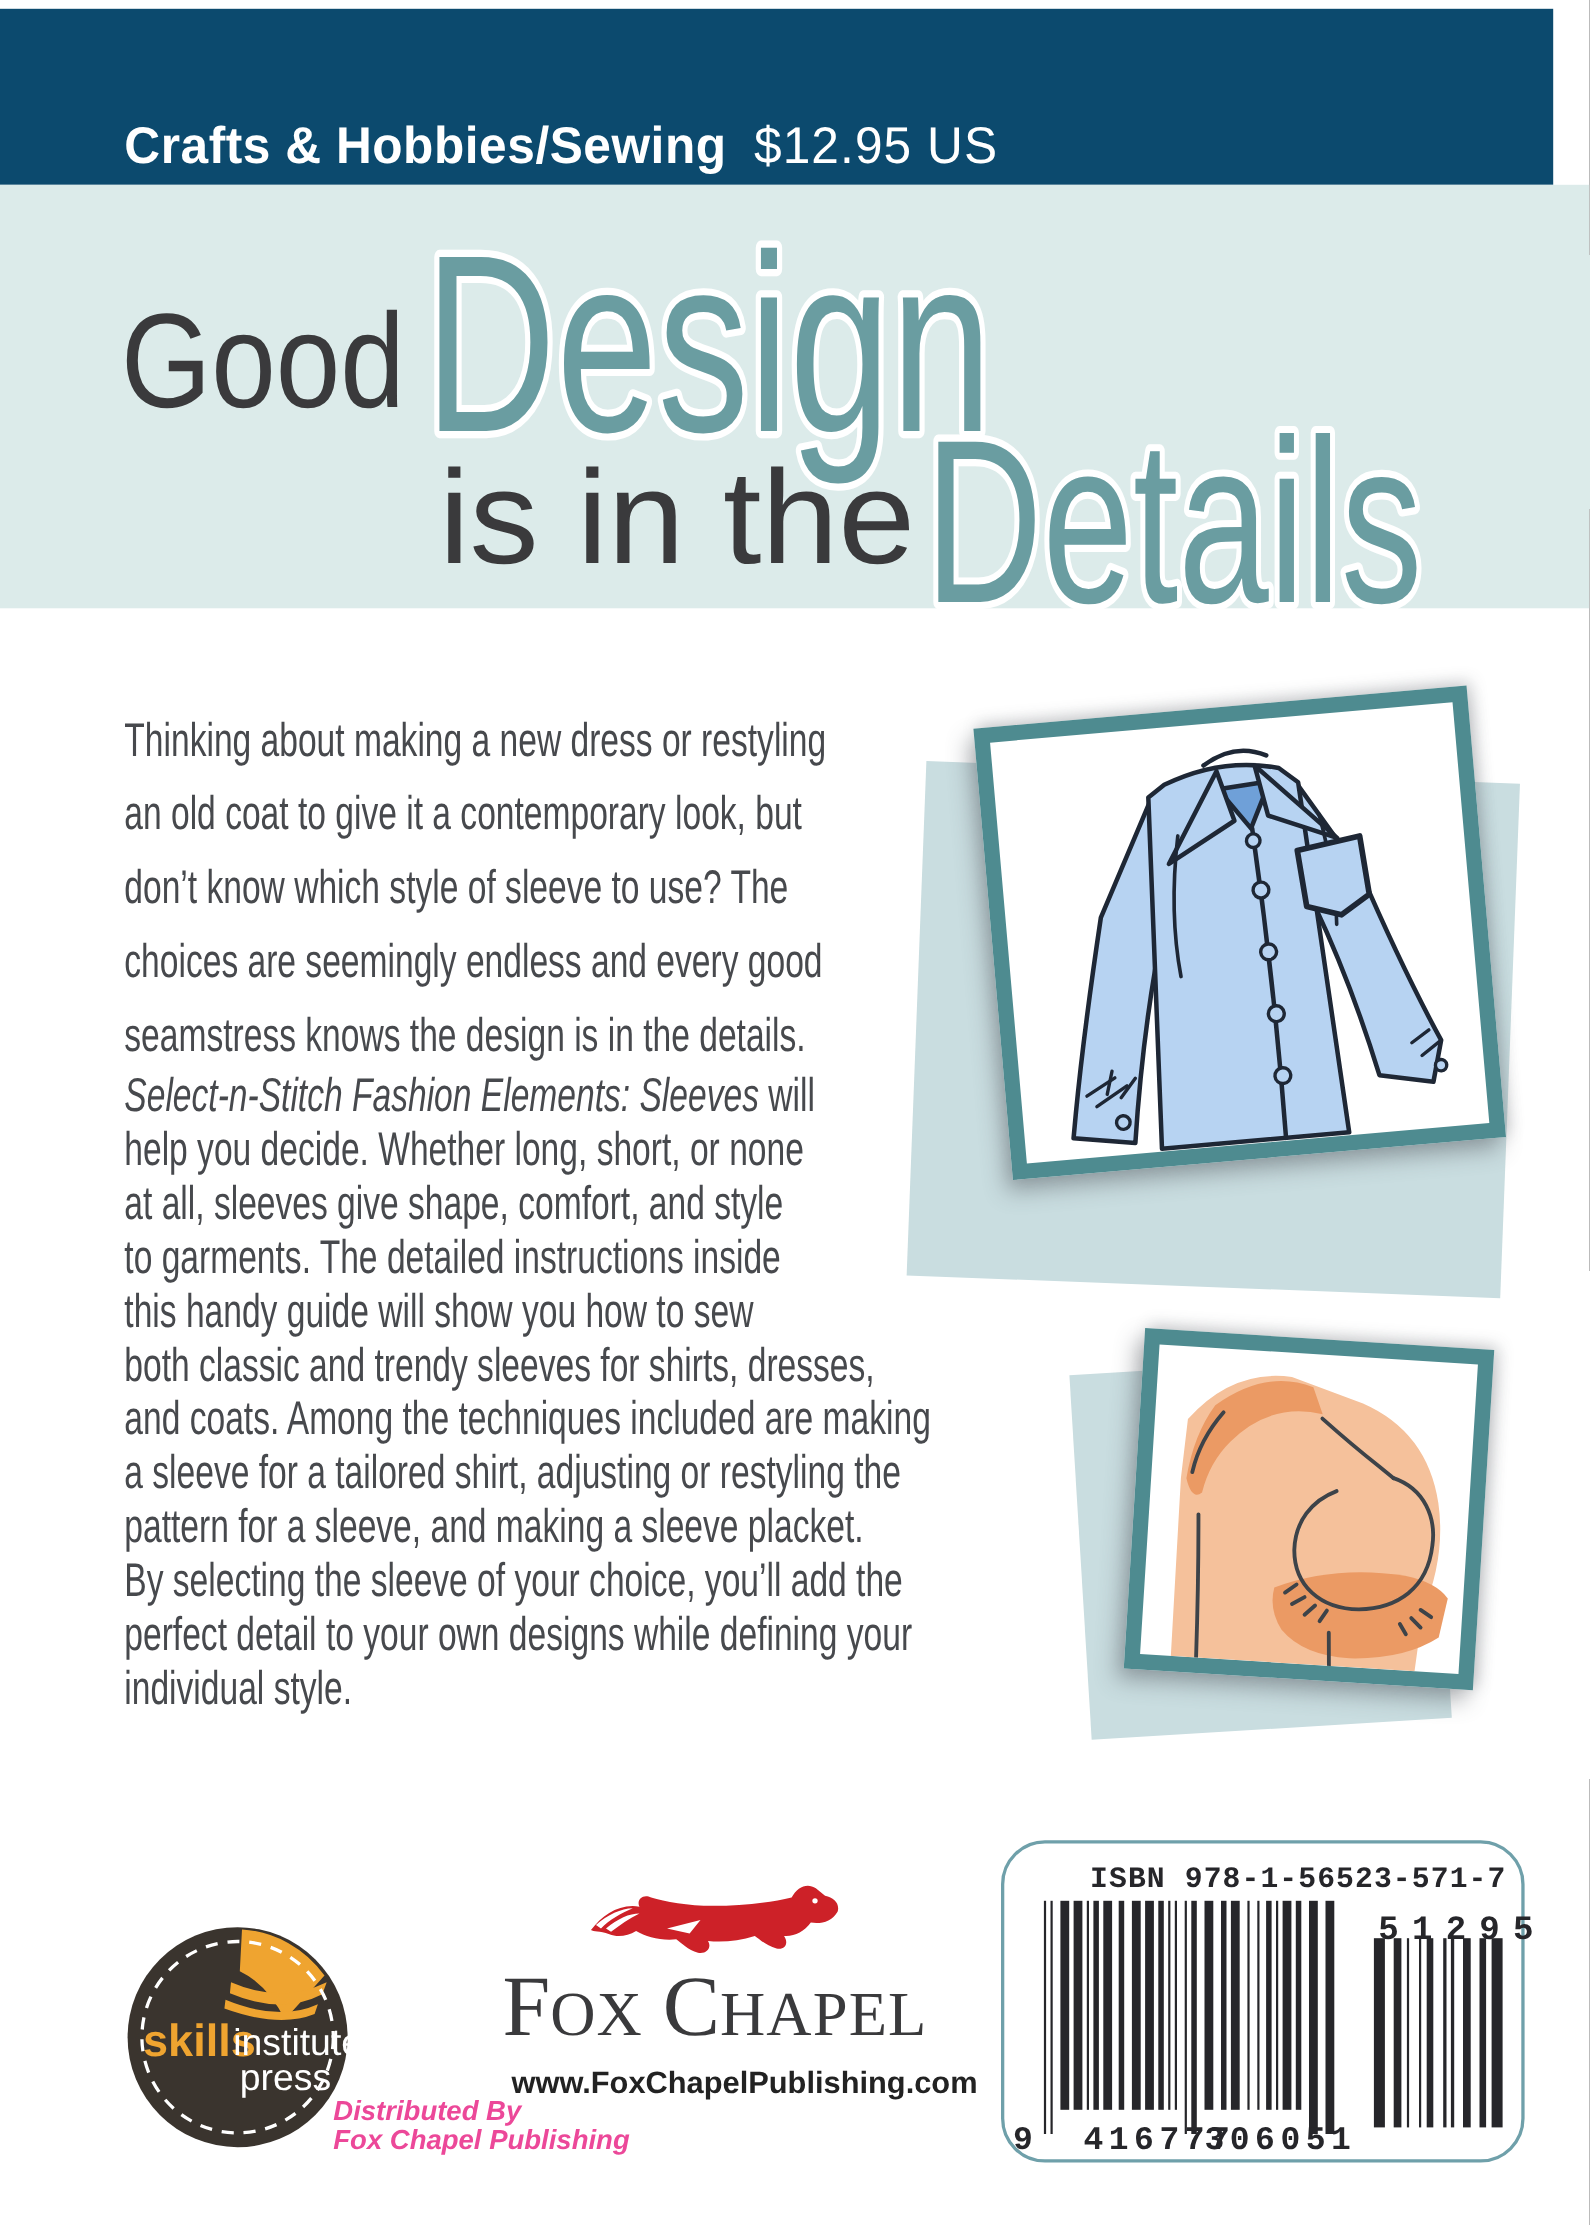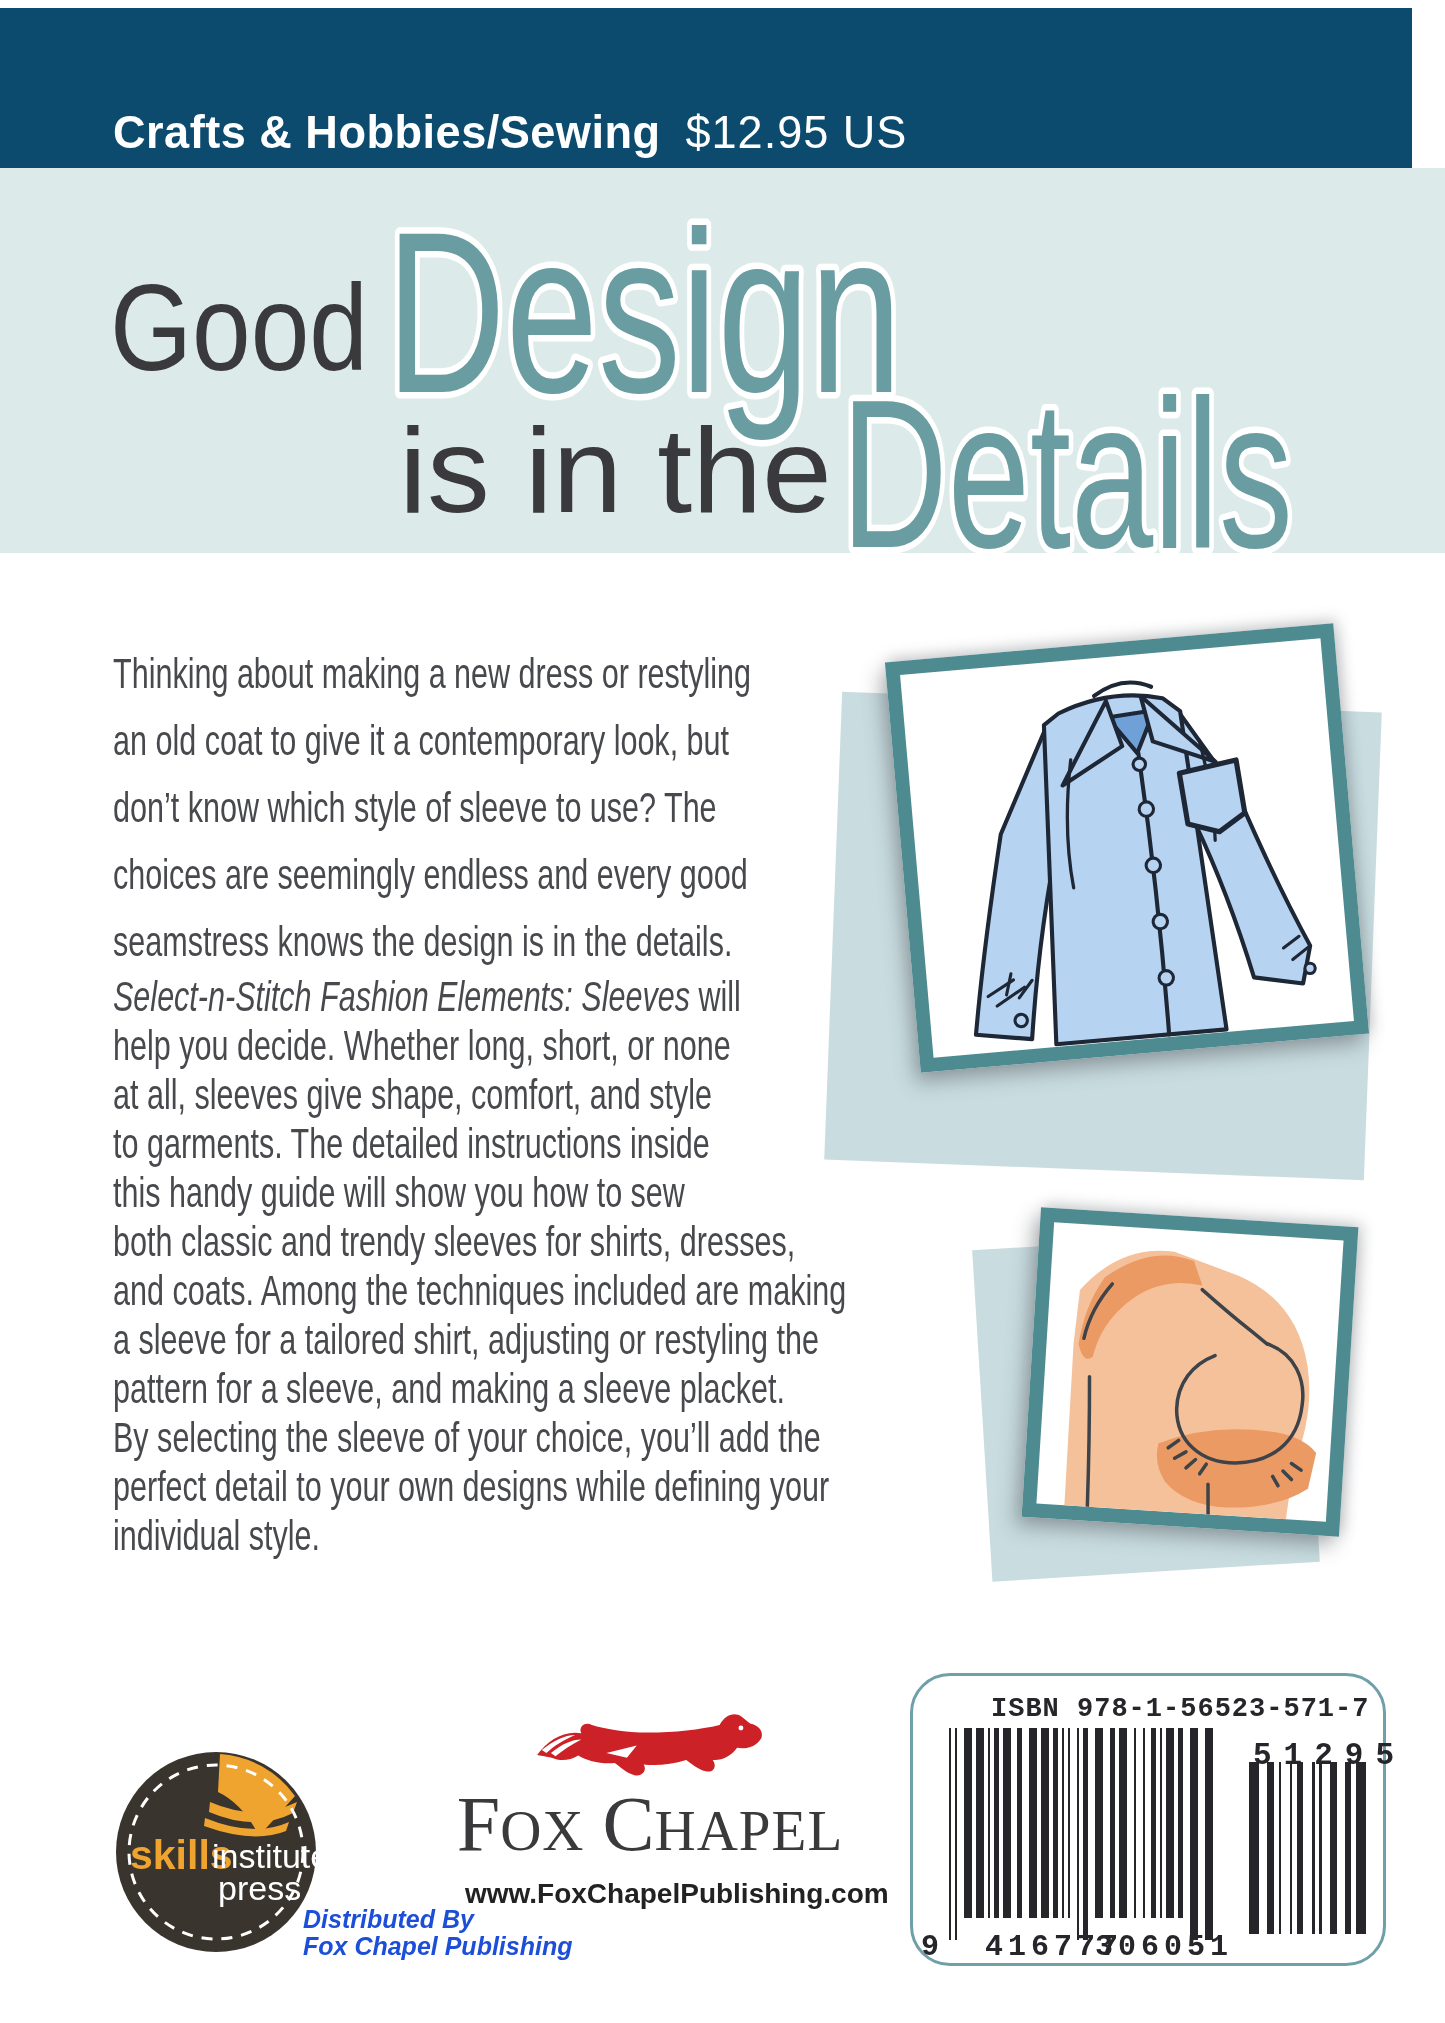--- a/index.html
+++ b/index.html
@@ -31,21 +31,21 @@
   .panel1{left:833px;top:702px;width:540px;height:468px;transform:rotate(2.2deg);}
   .panel2{left:982px;top:1240px;width:328px;height:332px;transform:rotate(-3.5deg);}
   .frame{position:absolute;background:#ffffff;border:14px solid #4e8b90;
          box-shadow:-6px 10px 20px rgba(80,85,90,.45), 4px -4px 14px rgba(80,85,90,.25);}
   .frame1{left:902px;top:642px;width:422px;height:384px;transform:rotate(-5deg);}
   .frame2{left:1031px;top:1217px;width:290px;height:282px;transform:rotate(3.6deg);}
   .frame svg{position:absolute;left:0;top:0;}
   
   .skills-svg{position:absolute;left:106px;top:1742px;}
   .skills-svg text{font-family:"Liberation Sans",sans-serif;}
-  .distributed{position:absolute;left:303px;top:1906px;color:#1d4ed8;font-style:italic;
+  .distributed{position:absolute;left:303px;top:1906px;color:#ec4899;font-style:italic;
                font-weight:bold;font-size:25px;line-height:27px;}
   .fox-svg{position:absolute;left:497px;top:1706px;}
   .pub-name{position:absolute;left:450px;top:1779px;width:400px;text-align:center;
             font-family:"Liberation Serif",serif;color:#3a3a3c;white-space:nowrap;}
   .pub-name .big{font-size:78px;}
   .pub-name .sm{font-size:57px;letter-spacing:1px;}
   .pub-name .gap{display:inline-block;width:18px;}
   .pub-line2{position:absolute;left:465px;top:1846px;width:400px;text-align:center;
              font-family:"Liberation Serif",serif;font-size:29px;letter-spacing:11px;
              color:#3a3a3c;text-indent:11px;}

